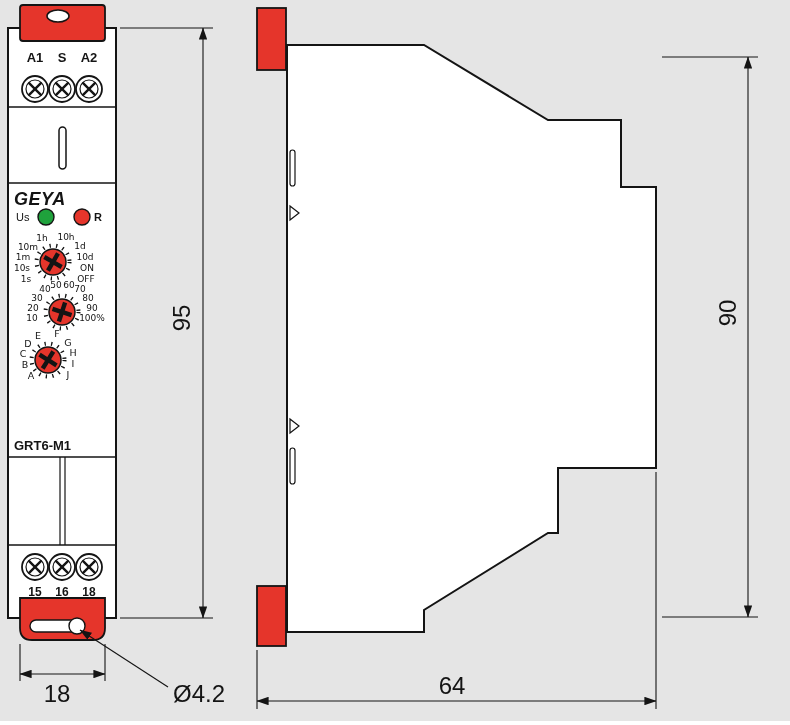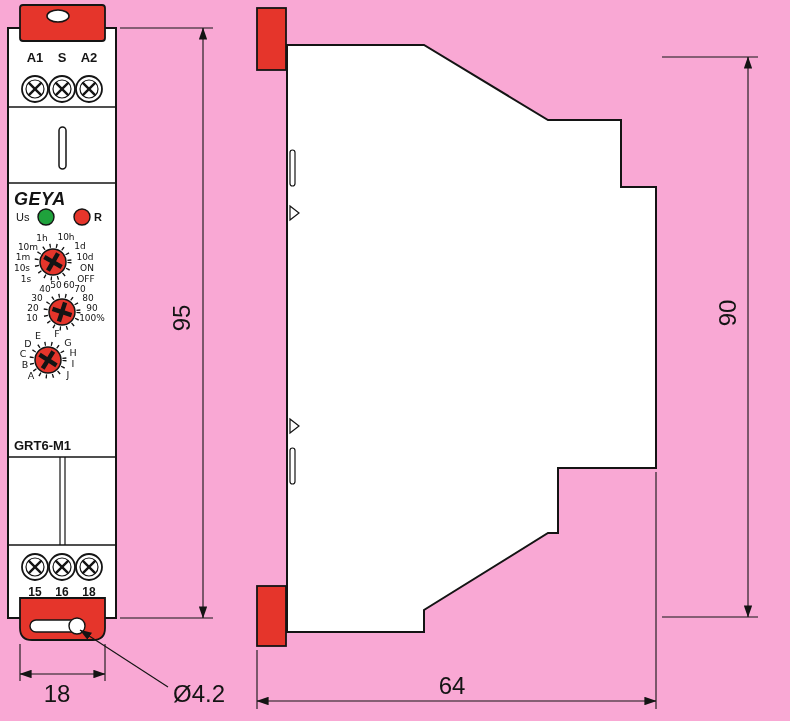--- a/index.html
+++ b/index.html
@@ -1,16 +1,16 @@
 <!DOCTYPE html>
 <html style="--red: #e5352b; --green: #1fa23c; --line: #141414;"><head>
 <meta charset="utf-8">
 <style>
   html,body{margin:0;padding:0;background:#ffffff;}
-  .page{width:790px;height:721px;background:#f9a8d4;position:relative;overflow:hidden;}
+  .page{width:790px;height:721px;background:#e5e5e5;position:relative;overflow:hidden;}
   svg{display:block;}
   text{fill:#141414;}
   .t-term   {font:bold 13px "Liberation Sans", sans-serif;}
   .t-term-b {font:bold 12px "Liberation Sans", sans-serif;}
   .t-tiny   {font:9px "DejaVu Sans", sans-serif;}
   .t-tiny2  {font:9.5px "DejaVu Sans", sans-serif;}
   .t-brand  {font:italic bold 18px "Liberation Sans", sans-serif;letter-spacing:.5px;}
   .t-model  {font:bold 13px "Liberation Sans", sans-serif;}
   .t-led    {font:11px "Liberation Sans", sans-serif;}
   .t-led-b  {font:bold 11px "Liberation Sans", sans-serif;}

